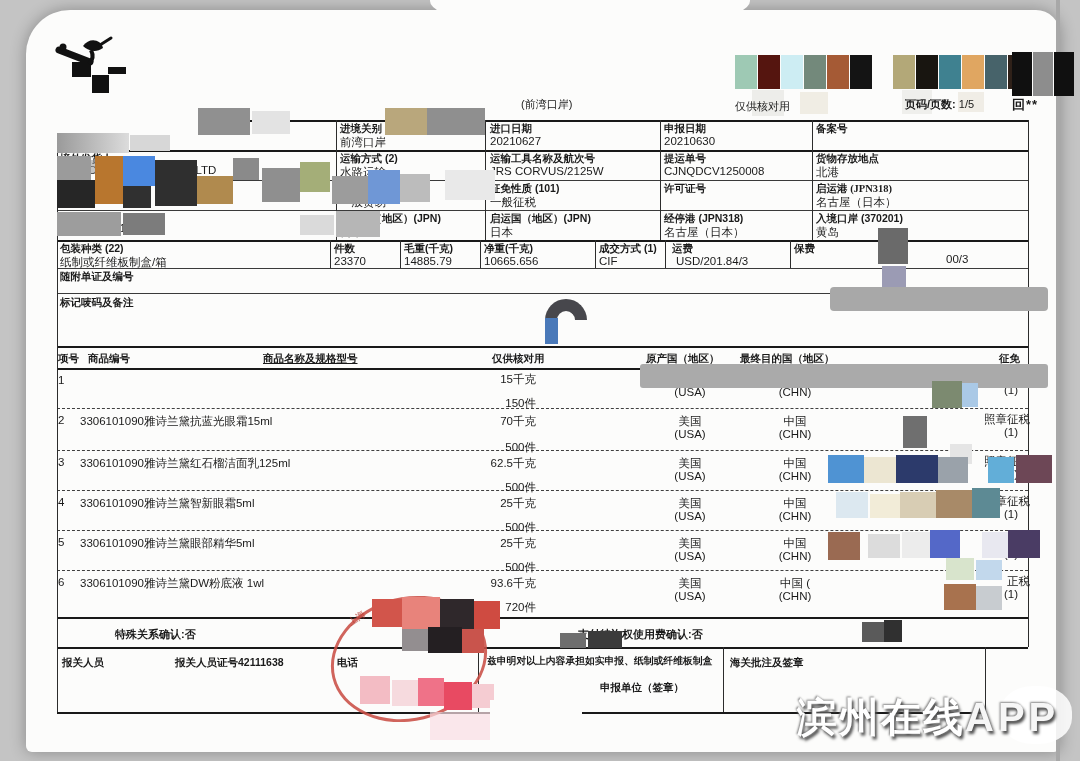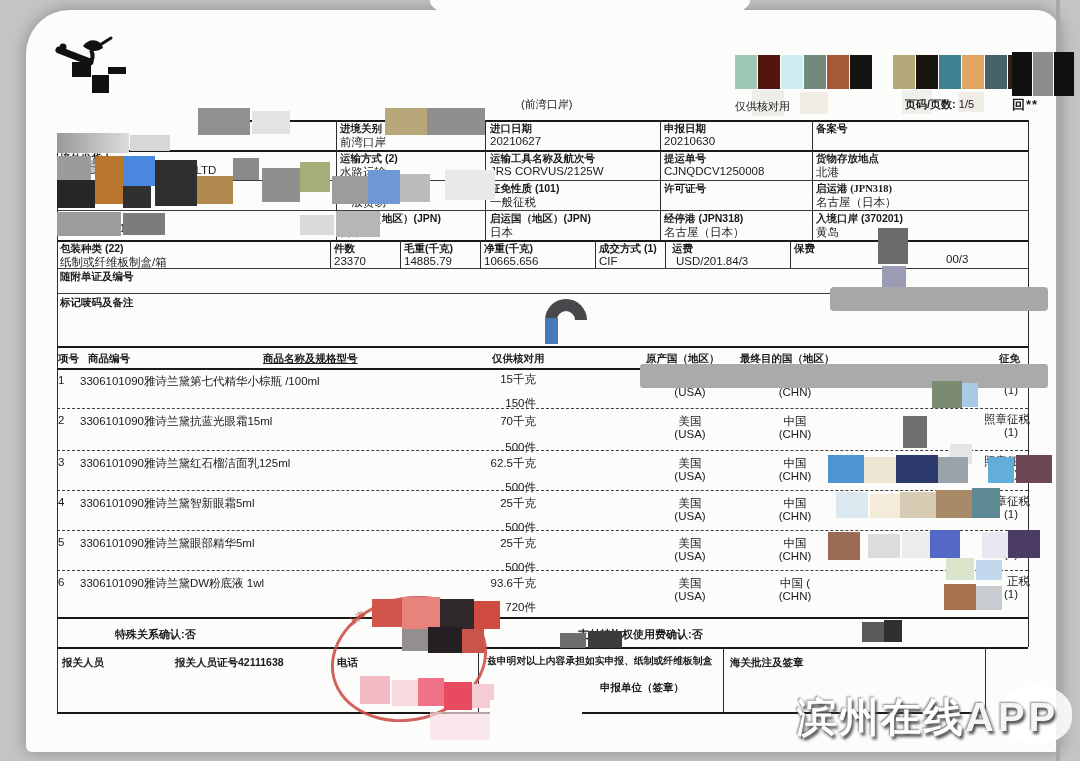--- a/index.html
+++ b/index.html
@@ -173,21 +173,20 @@
 
   <div class="t lab" style="left:58px;top:352px;">项号</div>
   <div class="t lab" style="left:88px;top:352px;">商品编号</div>
   <div class="t lab" style="left:263px;top:352px;text-decoration:underline;">商品名称及规格型号</div>
   <div class="t lab" style="left:492px;top:352px;">仅供核对用</div>
   <div class="t lab" style="left:646px;top:352px;">原产国（地区）</div>
   <div class="t lab" style="left:740px;top:352px;">最终目的国（地区）</div>
   <div class="t lab" style="left:960px;top:352px;width:60px;text-align:right;">征免</div>
 
   <div class="t val" style="left:58px;top:374px;">1</div>
-  <div class="t val" style="left:80px;top:374px;">3306101090雅诗兰黛第七代精华小棕瓶  /100ml</div>
   <div class="t val qty" style="left:430px;top:372px;">15千克</div>
   <div class="t val qty" style="left:430px;top:396px;">150件</div>
   <div class="t val ctr" style="left:650px;top:372px;width:80px;">美国</div>
   <div class="t val ctr" style="left:650px;top:386px;width:80px;">(USA)</div>
   <div class="t val ctr" style="left:760px;top:372px;width:70px;">中国 (</div>
   <div class="t val ctr" style="left:760px;top:386px;width:70px;">(CHN)</div>
   <div class="t val" style="left:950px;top:370px;width:80px;text-align:right;">照章征税</div>
   <div class="t val" style="left:950px;top:384px;width:68px;text-align:right;">(1)</div>
 
   <div class="t val" style="left:58px;top:414px;">2</div>

